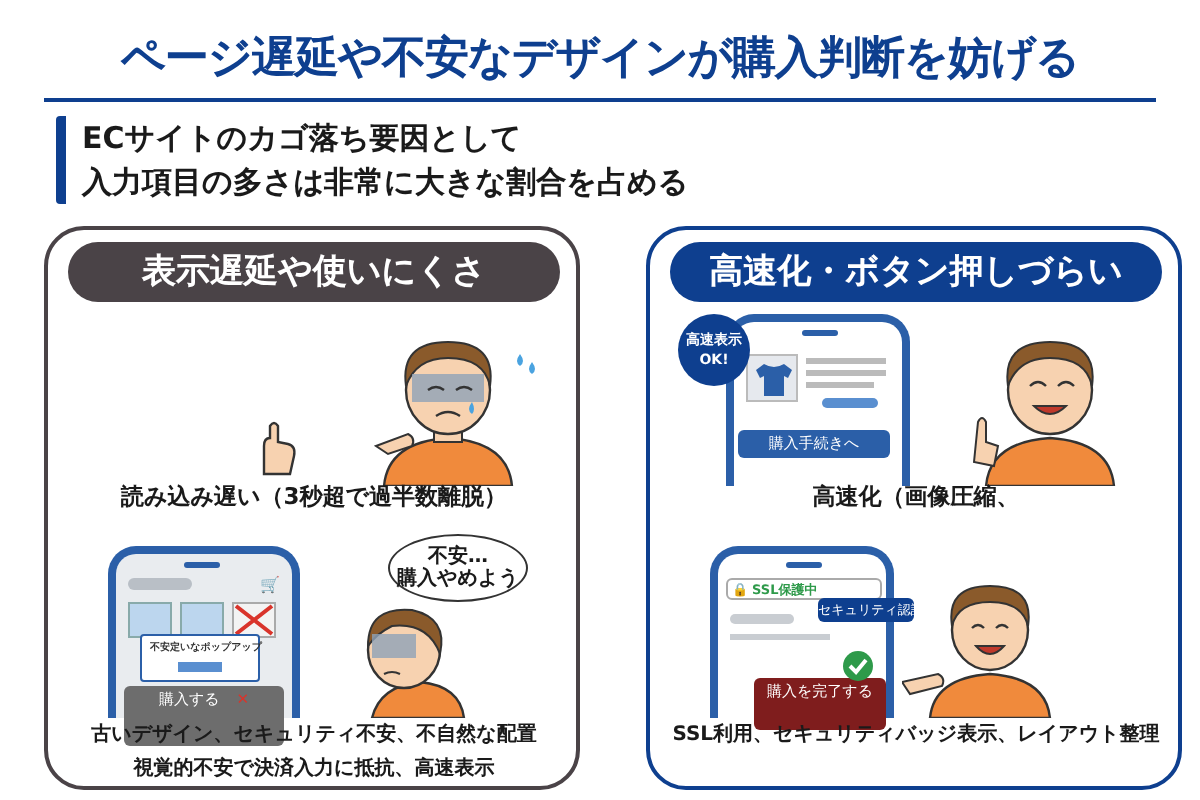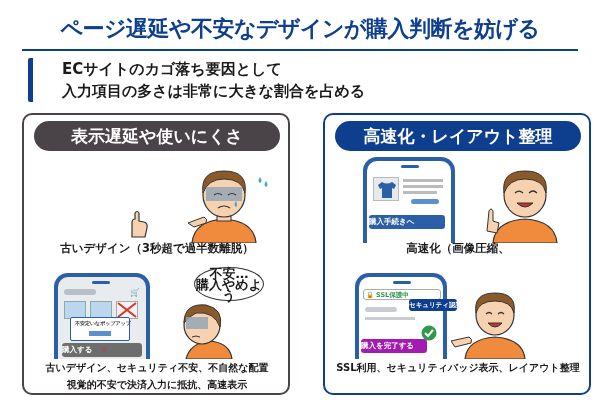--- a/index.html
+++ b/index.html
@@ -7,28 +7,28 @@
   body { font-family: "DejaVu Sans", "Liberation Sans", sans-serif; color: #1a1a1a; position: relative; }
 
   .title {
     position: absolute; left: 20px; top: 14px; width: 560px;
     font-size: 22px; font-weight: bold; color: #0e3f8f; letter-spacing: -0.5px;
     white-space: nowrap; text-align: center;
   }
   .title-rule { position: absolute; left: 22px; top: 49px; width: 556px; height: 2px; background: #0e3f8f; }
 
   .sub {
-    position: absolute; left: 28px; top: 58px; padding-left: 29px;
+    position: absolute; left: 28px; top: 58px; padding-left: 8px;
     border-left: 5px solid #0e3f8f; border-radius: 2px;
   }
   .sub div { font-size: 15px; font-weight: bold; line-height: 22px; color: #1a1a1a; white-space: nowrap; }
 
   .panel {
     position: absolute; top: 113px; width: 268px; height: 282px;
-    border: 2px solid #4a4347; border-radius: 10px; background: #fff;
+    border: 2px solid #4a4347; border-radius: 20px; background: #fff;
   }
   .panel.left { left: 22px; }
   .panel.right { left: 323px; border-color: #0e3f8f; }
 
   .pill {
     position: absolute; left: 10px; top: 6px; width: 246px; height: 30px;
     border-radius: 15px; background: #4a4347; color: #fff;
     font-size: 17px; font-weight: bold; text-align: center; line-height: 30px; white-space: nowrap;
   }
   .panel.right .pill { background: #0e3f8f; }
@@ -48,26 +48,26 @@
     position: absolute; left: 10px; top: 0; width: 92px; height: 86px;
     border: 4px solid #2b5fa8; border-bottom: none; border-radius: 14px 14px 0 0; background: #fff;
   }
   .notch { position: absolute; left: 34px; top: 4px; width: 18px; height: 3px; background: #2b5fa8; border-radius: 2px; }
 
   .small-txt { position: absolute; font-size: 7px; font-weight: bold; white-space: nowrap; }
 
   .person { position: absolute; right: 6px; top: 4px; width: 80px; height: 82px; }
   .bubble {
     position: absolute; background: #fff; border: 1.5px solid #333; border-radius: 50%;
-    font-size: 13px; font-weight: bold; text-align: center; line-height: 11px;
+    font-size: 10px; font-weight: bold; text-align: center; line-height: 11px;
     display: flex; align-items: center; justify-content: center; white-space: pre-line;
   }
   .btnbar {
-    position: absolute; border-radius: 3px; color: #fff; font-size: 7.5px; font-weight: bold;
-    white-space: nowrap;
+    position: absolute; border-radius: 3px; color: #fff; font-size: 7.5px; font-weight: normal;
+    text-align: center; white-space: nowrap;
   }
 </style>
 </head>
 <body>
 
 <div class="title">ページ遅延や不安なデザインが購入判断を妨げる</div>
 <div class="title-rule"></div>
 
 <div class="sub">
   <div>ECサイトのカゴ落ち要因として</div>
@@ -91,39 +91,39 @@
       <path d="M34 47 q6 -4 12 0" stroke="#333" stroke-width="1.2" fill="none"></path>
       <path d="M52 40 q2 4 0 6 q-3 -2 0 -6" fill="#4aa3e0"></path>
       <path d="M4 62 L20 56 Q24 58 22 62 L10 66 Z" fill="#f7d2b0" stroke="#333" stroke-width="1"></path>
     </svg>
     <svg style="position:absolute;right:0;top:18px" width="14" height="14" viewBox="0 0 14 14">
       <path d="M4 2 q3 4 0 6 q-3 -2 0 -6 M10 6 q3 4 0 6 q-3 -2 0 -6" fill="#4aa3e0"></path>
     </svg>
   </div>
 
   <div class="caption c1">
-    <div>古いデザイン（3秒超で過半数離脱）</div>
+    <div>読み込み遅い（3秒超で過半数離脱）</div>
   </div>
 
   <div class="scene s2">
     <div class="phone" style="width:96px;background:#e9ecef">
       <div class="notch"></div>
       <div style="position:absolute;left:6px;top:12px;width:32px;height:6px;background:#b9bfc6;border-radius:3px"></div>
       <div style="position:absolute;right:6px;top:11px;font-size:8px;color:#999">🛒</div>
       <div style="position:absolute;left:6px;top:24px;width:22px;height:18px;background:#bcd6ee;border:1px solid #8aa"></div>
       <div style="position:absolute;left:32px;top:24px;width:22px;height:18px;background:#bcd6ee;border:1px solid #8aa"></div>
       <svg style="position:absolute;left:58px;top:24px" width="22" height="18" viewBox="0 0 22 18">
         <rect x=".5" y=".5" width="21" height="17" fill="#f3f3f3" stroke="#aaa"></rect>
         <path d="M2 2 L20 16 M20 2 L2 16" stroke="#d9342b" stroke-width="2"></path>
       </svg>
       <div style="position:absolute;left:12px;top:40px;width:60px;height:24px;background:#fff;border:1.5px solid #2b5fa8;border-radius:2px">
         <div class="small-txt" style="left:4px;top:2px;font-size:5px;color:#333">不安定いなポップアップ</div>
         <div style="position:absolute;left:18px;top:13px;width:22px;height:5px;background:#5a8fd0"></div>
       </div>
-      <div class="btnbar" style="left:4px;top:66px;width:80px;height:14px;line-height:14px;background:#6d6d6d">
+      <div class="btnbar" style="left:4px;top:66px;width:80px;height:30px;line-height:14px;background:#6d6d6d">
         <span>購入する</span>
         <span style="color:#d9342b;margin-left:6px">✕</span>
       </div>
     </div>
     <div class="bubble" style="left:150px;top:-6px;width:70px;height:34px">不安…
 購入やめよう</div>
     <svg class="person" style="top:26px;right:34px;width:70px;height:60px" viewBox="0 0 70 60">
       <path d="M20 60 Q24 44 44 42 Q64 44 66 60 Z" fill="#f08a3c" stroke="#333" stroke-width="1.2"></path>
       <ellipse cx="36" cy="26" rx="18" ry="19" fill="#f7d2b0" stroke="#333" stroke-width="1.2"></ellipse>
       <path d="M18 24 Q18 4 40 6 Q58 10 54 28 Q48 12 30 14 Q22 18 18 24 Z" fill="#8a5a2b" stroke="#333" stroke-width="1"></path>
@@ -132,36 +132,38 @@
     </svg>
   </div>
 
   <div class="caption c2">
     <div>古いデザイン、セキュリティ不安、不自然な配置</div>
     <div>視覚的不安で決済入力に抵抗、高速表示</div>
   </div>
 </div>
 
 <div class="panel right">
-  <div class="pill">高速化・レイアウト整理</div>
+  <div class="pill">高速化・ボタン押しづらい</div>
 
   <div class="scene s1">
     <div class="phone" style="left:18px;width:92px">
       <div class="notch"></div>
       <div style="position:absolute;left:6px;top:16px;width:26px;height:24px;background:#e6e9ee;border:1px solid #bbb">
         <svg width="26" height="24" viewBox="0 0 26 24">
           <path d="M8 4 L4 7 L6 11 L8 10 L8 20 L18 20 L18 10 L20 11 L22 7 L18 4 Q13 7 8 4 Z" fill="#2b5fa8"></path>
         </svg>
       </div>
       <div style="position:absolute;left:36px;top:18px;width:40px;height:3px;background:#bbb"></div>
       <div style="position:absolute;left:36px;top:24px;width:40px;height:3px;background:#bbb"></div>
       <div style="position:absolute;left:36px;top:30px;width:34px;height:3px;background:#bbb"></div>
       <div style="position:absolute;left:44px;top:38px;width:28px;height:5px;background:#5a8fd0;border-radius:3px"></div>
       <div class="btnbar" style="left:2px;top:54px;width:76px;height:14px;line-height:14px;background:#2b5fa8">購入手続きへ</div>
     </div>
+    <div class="bubble" style="left:-6px;top:0;width:36px;height:36px;background:#0e3f8f;color:#fff;border:none;font-size:7px;line-height:10px">高速表示
+OK!</div>
     <svg class="person" viewBox="0 0 80 82">
       <path d="M8 82 Q10 60 40 58 Q70 60 72 82 Z" fill="#f08a3c" stroke="#333" stroke-width="1.2"></path>
       <ellipse cx="40" cy="34" rx="21" ry="22" fill="#f7d2b0" stroke="#333" stroke-width="1.2"></ellipse>
       <path d="M19 32 Q16 10 40 10 Q64 10 61 32 Q58 18 40 18 Q24 18 19 32 Z" fill="#8a5a2b" stroke="#333" stroke-width="1"></path>
       <path d="M30 32 q4 -4 8 0 M44 32 q4 -4 8 0" stroke="#333" stroke-width="1.2" fill="none"></path>
       <path d="M32 42 q8 8 16 0 Z" fill="#c0392b" stroke="#333" stroke-width="1"></path>
       <path d="M2 70 L4 50 Q6 46 8 50 L8 60 L14 62 L12 72 Z" fill="#f7d2b0" stroke="#333" stroke-width="1"></path>
     </svg>
   </div>
 
@@ -171,21 +173,21 @@
 
   <div class="scene s2">
     <div class="phone" style="width:92px">
       <div class="notch"></div>
       <div style="position:absolute;left:4px;top:12px;width:78px;height:11px;border:1px solid #aaa;border-radius:3px;background:#fff">
         <span class="small-txt" style="left:2px;top:1px;color:#2e9a4a;font-size:6.5px">🔒</span>
         <span class="small-txt" style="left:12px;top:1px;color:#2e9a4a;font-size:6.5px">SSL保護中</span>
       </div>
       <div style="position:absolute;left:6px;top:30px;width:32px;height:5px;background:#c9cdd2;border-radius:3px"></div>
       <div style="position:absolute;left:6px;top:40px;width:50px;height:3px;background:#c9cdd2"></div>
-      <div class="btnbar" style="left:2px;top:62px;width:66px;height:14px;line-height:14px;background:#a21caf">購入を完了する</div>
+      <div class="btnbar" style="left:18px;top:62px;width:66px;height:26px;line-height:14px;background:#7f1d1d">購入を完了する</div>
       <svg style="position:absolute;left:62px;top:48px" width="16" height="16" viewBox="0 0 16 16">
         <circle cx="8" cy="8" r="7.5" fill="#2e9a4a"></circle>
         <path d="M4 8 L7 11 L12 5" stroke="#fff" stroke-width="2" fill="none"></path>
       </svg>
     </div>
     <div class="btnbar" style="left:64px;top:26px;width:48px;height:12px;line-height:12px;background:#0e3f8f;font-size:6.5px">セキュリティ認証</div>
     <svg class="person" style="right:40px;top:14px;width:80px;height:72px" viewBox="0 0 80 72">
       <path d="M14 72 Q16 52 44 50 Q72 52 74 72 Z" fill="#f08a3c" stroke="#333" stroke-width="1.2"></path>
       <ellipse cx="44" cy="28" rx="19" ry="20" fill="#f7d2b0" stroke="#333" stroke-width="1.2"></ellipse>
       <path d="M25 26 Q22 6 44 6 Q66 6 63 26 Q60 14 44 14 Q28 14 25 26 Z" fill="#8a5a2b" stroke="#333" stroke-width="1"></path>

